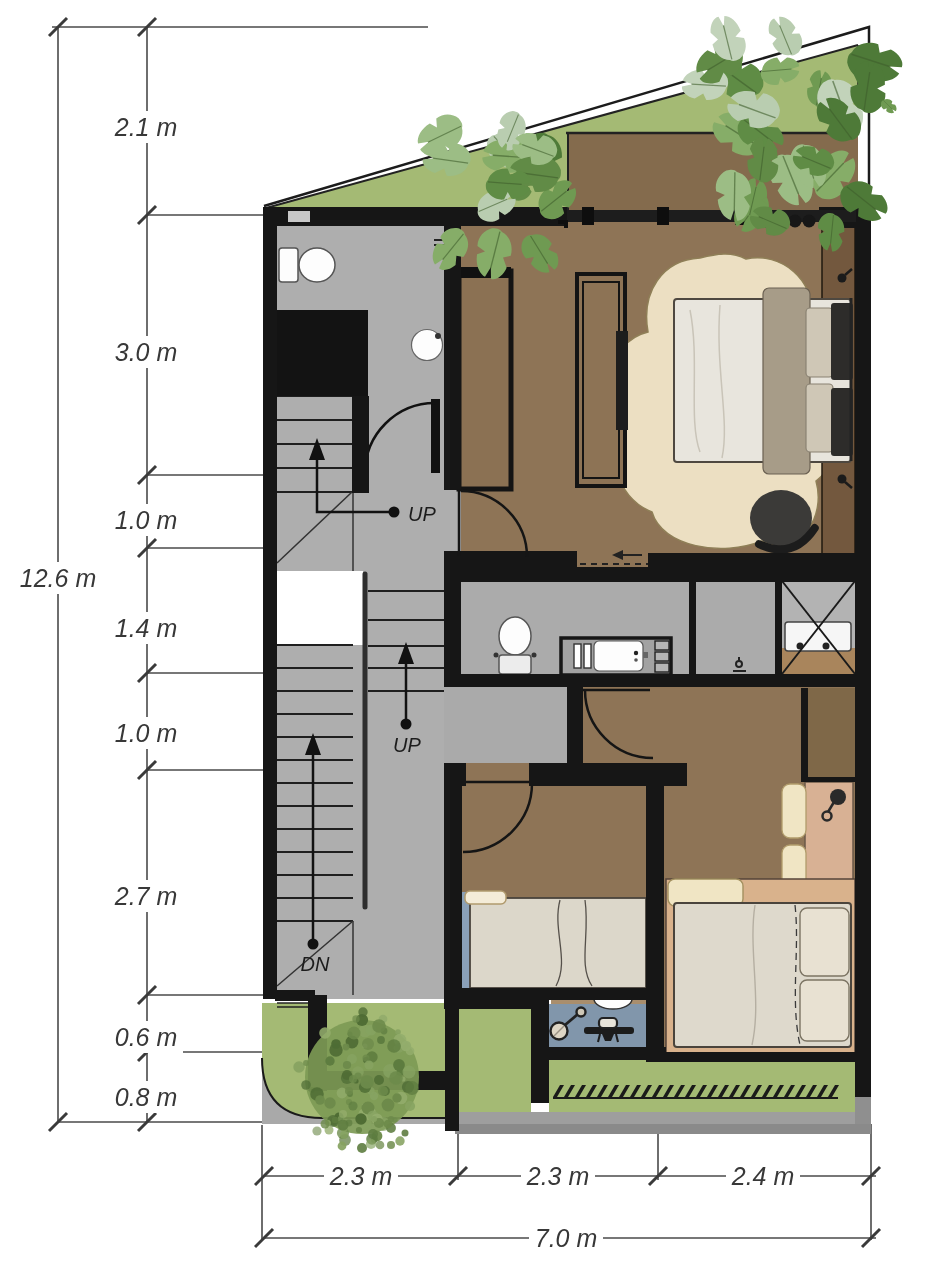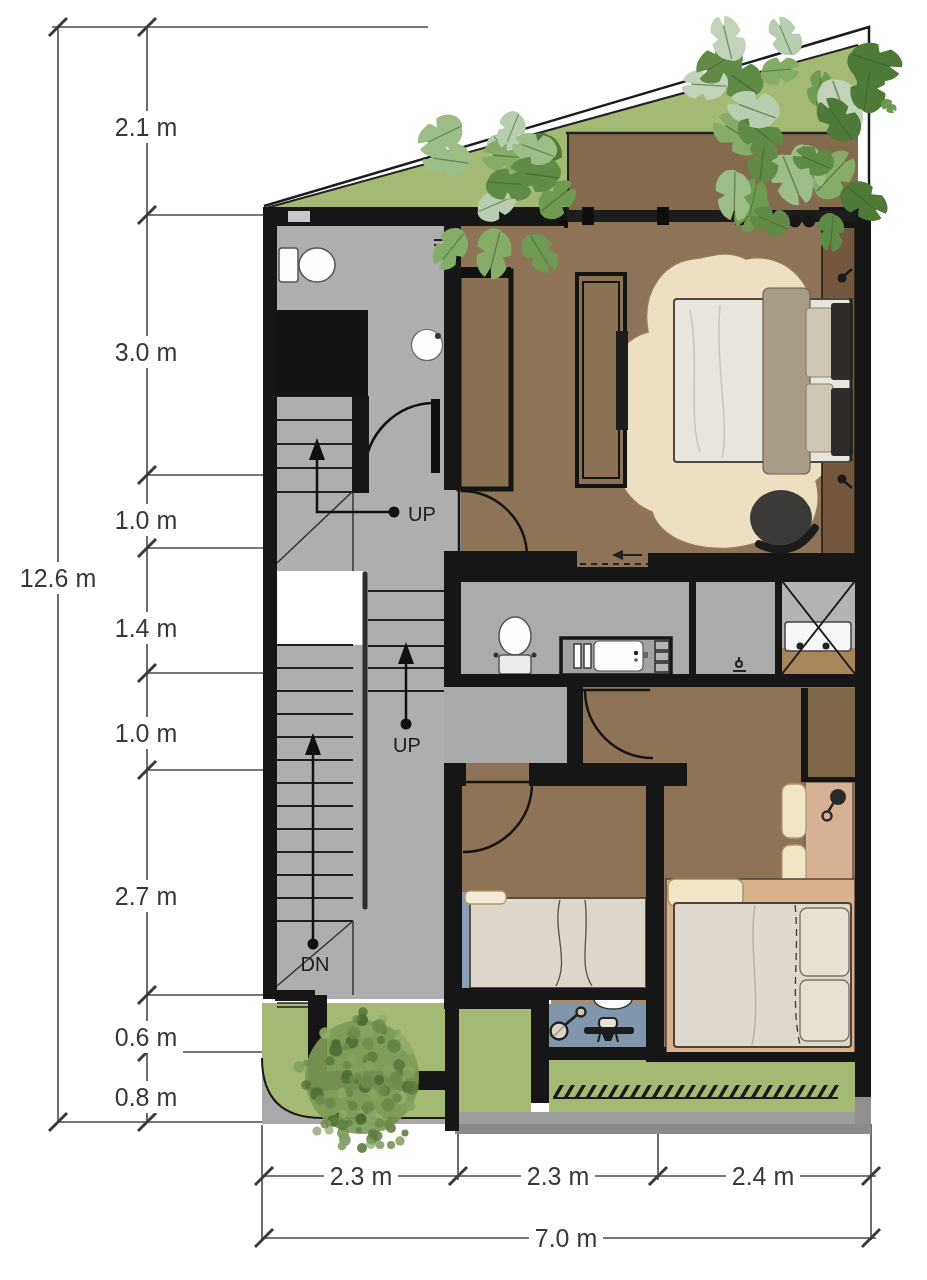--- a/index.html
+++ b/index.html
@@ -1,16 +1,16 @@
 <!DOCTYPE html>
 <html><head>
 <meta charset="utf-8">
 <style>
 html,body{margin:0;padding:0;background:#fff;}
-#plan{width:927px;height:1280px;position:relative;font-family:"Liberation Sans", sans-serif;}
+#plan{width:927px;height:1280px;position:relative;font-family:"Liberation Sans", sans-serif;font-style:italic;}
 </style>
 </head>
 <body>
 
 <div id="plan">
 <svg width="927" height="1280" viewBox="0 0 927 1280">
 <rect x="0" y="0" width="927" height="1280" fill="#ffffff"></rect>
 
 <g stroke="#4a4a4a" stroke-width="1.6" fill="none">
 <line x1="58" y1="27" x2="58" y2="1122"></line>

